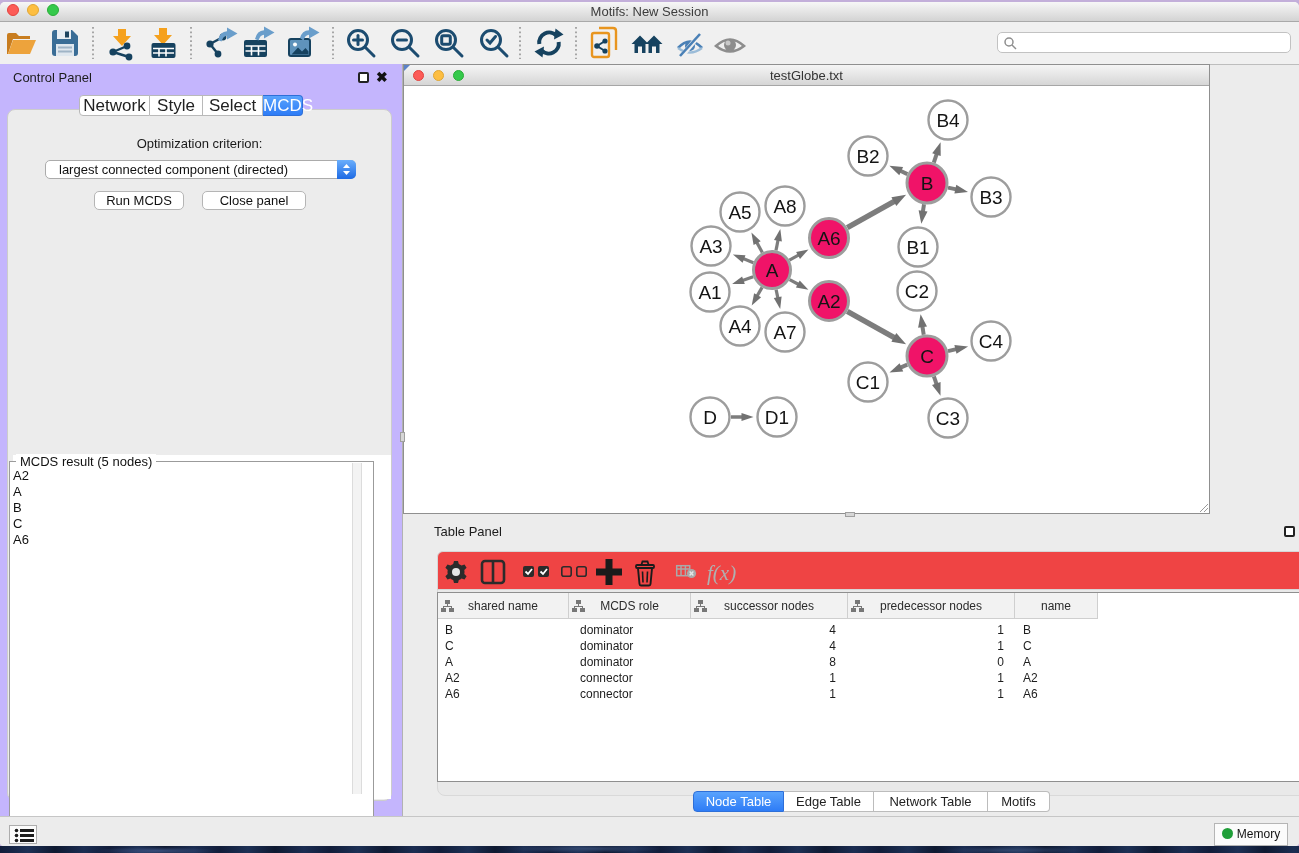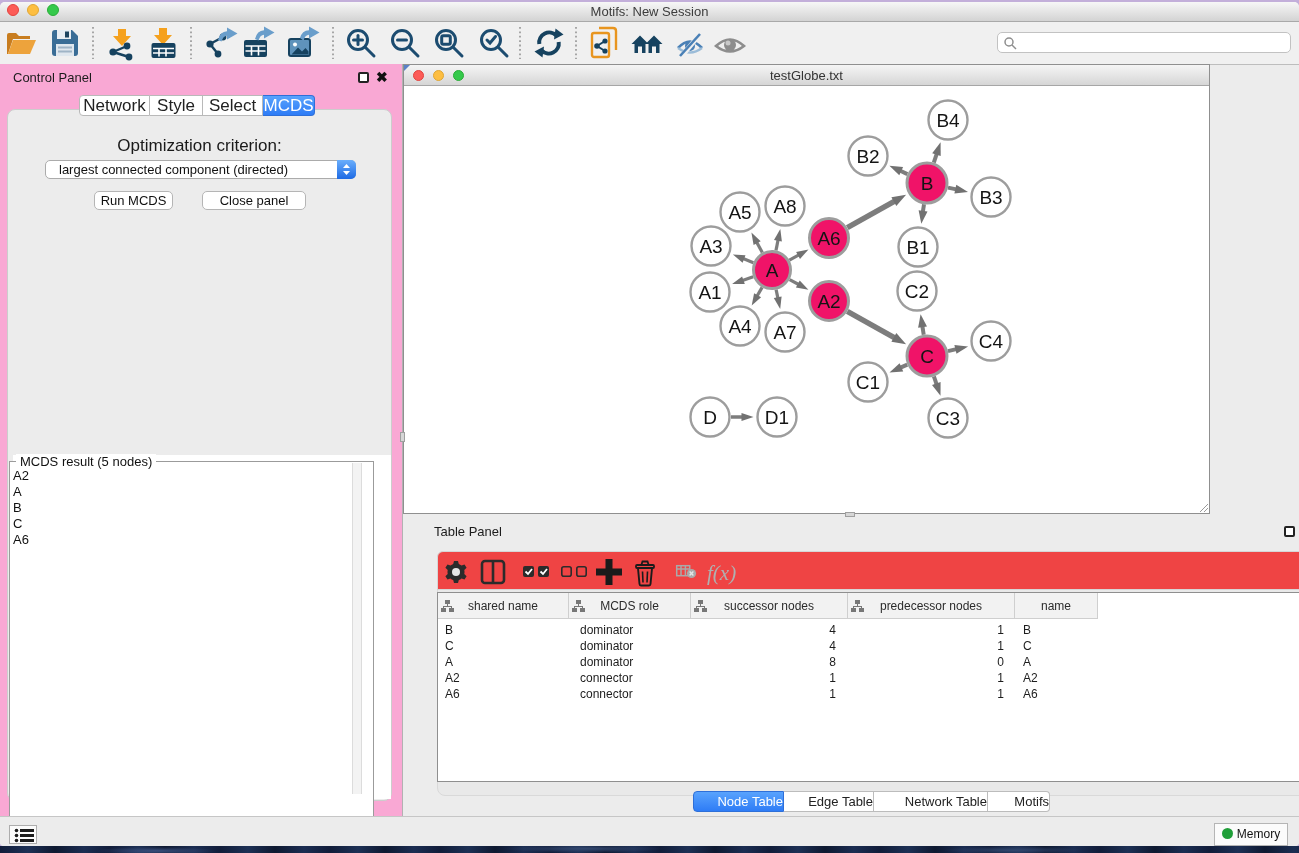--- a/index.html
+++ b/index.html
@@ -8,38 +8,38 @@
 #titlebar{position:absolute;left:0;top:0;width:100%;height:20px;background:linear-gradient(#f7f7f7,#d3d3d3);border-bottom:1px solid #a9a9a9;}
 .tl{position:absolute;top:2px;width:12px;height:12px;border-radius:50%;}
 #titlebar .t1{left:7px;background:#fc5b57;border:1px solid #e2433e;}
 #titlebar .t2{left:27px;background:#fdbe41;border:1px solid #e0a633;}
 #titlebar .t3{left:47px;background:#35c94b;border:1px solid #2aad38;}
 #wtitle{position:absolute;left:0;right:0;top:2px;text-align:center;font-size:13px;color:#3c3c3c;}
 #toolbar{position:absolute;left:0;top:20px;width:100%;height:43px;background:#f0f0f0;border-bottom:1px solid #bdbdbd;}
 #search{position:absolute;left:997px;top:10px;width:294px;height:21px;background:#fff;border:1px solid #c2c2c2;border-radius:5px;}
 #search svg{position:absolute;left:5px;top:3px;}
 
-#cpanel{position:absolute;left:0;top:62px;width:403px;height:752px;background:#f9a8d4;border-right:1px solid #b2b2b2;}
+#cpanel{position:absolute;left:0;top:62px;width:403px;height:752px;background:#c4b5fd;border-right:1px solid #b2b2b2;}
 #cpanel .hdr{position:absolute;left:13px;top:6px;font-size:13px;color:#1c1c1c;}
 .mini-max{position:absolute;width:11px;height:11px;border:2px solid #222;border-radius:2px;background:#fff;}
 .mini-x{position:absolute;font-size:14px;font-weight:bold;color:#111;line-height:12px;}
 #cp-max{left:358px;top:8px;}
 #cp-x{left:376px;top:7px;}
 .seg{position:absolute;display:flex;font-size:17px;color:#222;z-index:5;}
 .seg div{background:#fff;border:1px solid #b9b9b9;border-left:none;padding:0;text-align:center;line-height:19px;height:21px;}
 .seg div:first-child{border-left:1px solid #b9b9b9;border-radius:4px 0 0 4px;}
 .seg div:last-child{border-radius:0 4px 4px 0;}
 .seg div.on{background:linear-gradient(#59a3fd,#2e7cf6);color:#fff;border-color:#2e6fd8;}
 #cp-tabs{left:79px;top:31px;}
 #cp-body{position:absolute;left:7px;top:45px;width:385px;height:692px;background:#ececec;border:1px solid #cccccc;border-radius:8px;}
-#optlab{position:absolute;left:0;width:100%;top:26px;text-align:center;font-size:17px;color:#1a1a1a;}
+#optlab{position:absolute;left:0;width:100%;top:26px;text-align:center;font-size:13px;color:#1a1a1a;}
 #combo{position:absolute;left:37px;top:50px;width:311px;height:19px;background:#fff;border:1px solid #ababab;border-radius:5px;font-size:13px;color:#111;line-height:17px;padding-left:13px;}
 #combo .cap{position:absolute;right:-1px;top:-1px;width:19px;height:19px;border-radius:0 5px 5px 0;background:linear-gradient(#6aaefc,#1d6ae4);}
 .btn{position:absolute;background:#fff;border:1px solid #b5b5b5;border-radius:5px;font-size:13px;color:#111;text-align:center;height:19px;line-height:17px;}
-#btn-run{left:86px;top:81px;width:79px;}
+#btn-run{left:86px;top:81px;width:90px;}
 #btn-close{left:194px;top:81px;width:104px;}
 #mcdsbox{position:absolute;left:1px;top:351px;width:365px;height:394px;border:1px solid #9b9b9b;background:#fff;}
 #mcdslab{position:absolute;left:6px;top:-8px;background:#fff;padding:0 4px;font-size:13px;color:#111;}
 #mcdslist{position:absolute;left:3px;top:6px;font-size:13px;color:#111;line-height:16px;}
 #mcdssb{position:absolute;right:11px;top:1px;width:10px;height:331px;background:#f3f3f3;border-left:1px solid #dcdcdc;border-right:1px solid #dcdcdc;}
 
 #netwin{position:absolute;left:403px;top:62px;width:807px;height:450px;background:#fff;border:1px solid #8f8f8f;}
 #nettb{position:absolute;left:0;top:0;width:100%;height:21px;background:linear-gradient(#f5f5f5,#d6d6d6);border-bottom:1px solid #a6a6a6;}
 #nettb .t1{left:9px;background:#fc5b57;border:1px solid #e2433e;}
 #nettb .t2{left:29px;background:#fdbe41;border:1px solid #e0a633;}
@@ -50,21 +50,21 @@
 #tpanel{position:absolute;left:404px;top:517px;width:895px;height:297px;background:#ececec;margin-left:20px;}
 #tpanel .hdr{position:absolute;left:10px;top:5px;font-size:13px;color:#1c1c1c;}
 #tp-max{left:860px;top:7px;}
 #tp-x{left:878px;top:6px;}
 #tptools{position:absolute;left:13px;top:32px;width:869px;height:39px;background:#ef4444;border:1px solid #d6d6d6;border-radius:6px 6px 0 0;}
 #ttable{position:absolute;left:13px;top:73px;width:873px;height:190px;background:#fff;border:1px solid #8f8f8f;}
 .th{position:absolute;top:0;height:26px;background:#f2f2f2;border-right:1px solid #cfcfcf;border-bottom:1px solid #cfcfcf;font-size:12px;color:#2b2b2b;text-align:center;line-height:26px;}
 .td{position:absolute;font-size:12px;color:#1d1d1d;height:16px;line-height:16px;}
 #tsb{position:absolute;right:1px;top:1px;width:8px;height:186px;background:#f0f0f0;border-left:1px solid #dadada;}
 .tabs2{position:absolute;display:flex;font-size:13px;color:#222;}
-.tabs2 div{background:#fff;border:1px solid #bcbcbc;border-left:none;height:21px;line-height:19px;text-align:right;}
+.tabs2 div{background:#fff;border:1px solid #bcbcbc;border-left:none;height:21px;line-height:19px;text-align:center;}
 .tabs2 div:first-child{border-left:1px solid #bcbcbc;border-radius:4px 0 0 4px;}
 .tabs2 div:last-child{border-radius:0 4px 4px 0;}
 .tabs2 div.on{background:linear-gradient(#59a3fd,#2e7cf6);color:#fff;border-color:#2e6fd8;}
 #btabs{left:269px;top:272px;}
 
 #statusbar{position:absolute;left:0;top:814px;width:100%;height:30px;background:#ececec;border-top:1px solid #c6c6c6;}
 #stbtn{position:absolute;left:9px;top:8px;width:28px;height:19px;background:#fbfbfb;border:1px solid #adadad;}
 #membtn{position:absolute;left:1214px;top:6px;width:74px;height:23px;background:#fbfbfb;border:1px solid #b5b5b5;font-size:12px;color:#111;line-height:20px;text-align:center;}
 #membtn i{display:inline-block;width:11px;height:11px;border-radius:50%;background:#1f9e38;vertical-align:-1px;margin-right:4px;}
 </style></head>
@@ -204,21 +204,21 @@
       </div>
 </div>
 <div id="cpanel">
 <div class="hdr">Control Panel</div>
 <div class="mini-max" id="cp-max"></div>
       <div class="mini-x" id="cp-x">✖</div>
 <div class="seg" id="cp-tabs">
         <div style="width:71px">Network</div>
         <div style="width:53px">Style</div>
         <div style="width:60px">Select</div>
-        <div class="on" style="width:52px">MCDS</div>
+        <div class="on" style="width:40px">MCDS</div>
       </div>
 <div id="cp-body">
   <div id="optlab">Optimization criterion:</div>
   <div id="combo">largest connected component (directed)<div class="cap"><svg width="19" height="19">
               <path d="M6 8 L9.5 4 L13 8 Z" fill="#fff"></path>
               <path d="M6 11 L9.5 15 L13 11 Z" fill="#fff"></path>
             </svg></div></div>
   <div class="btn" id="btn-run">Run MCDS</div>
   <div class="btn" id="btn-close">Close panel</div>
   <div style="position:absolute;left:5px;top:345px;width:378px;height:344px;background:#fff;"></div>

